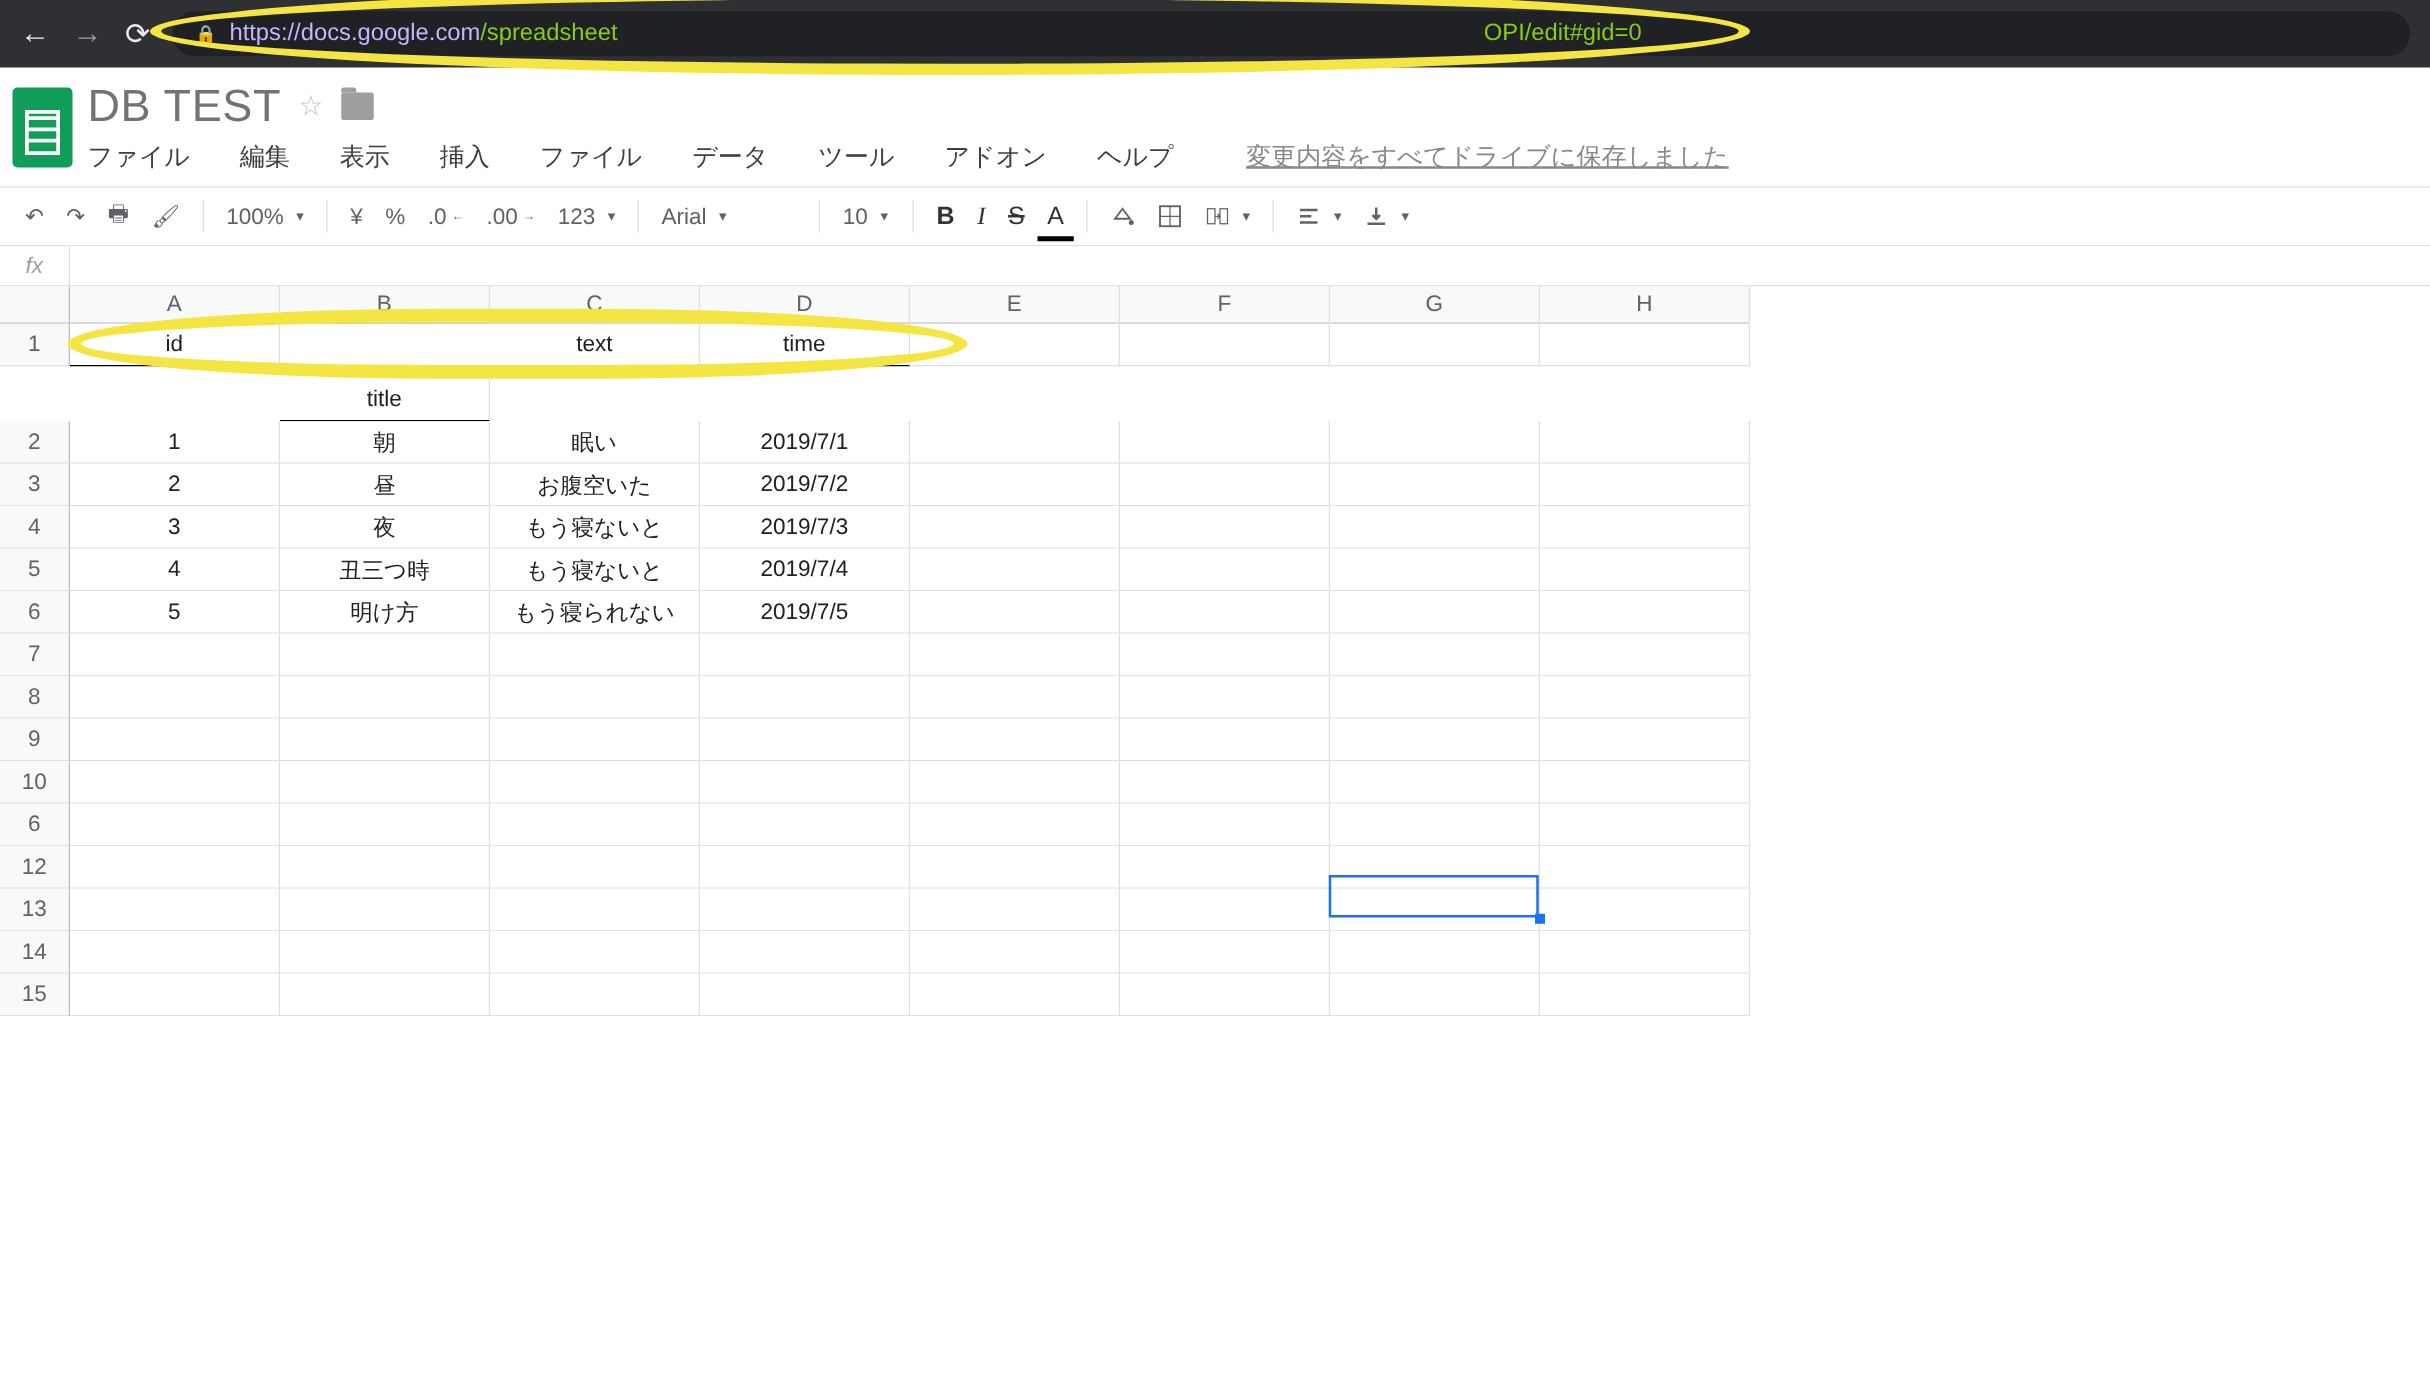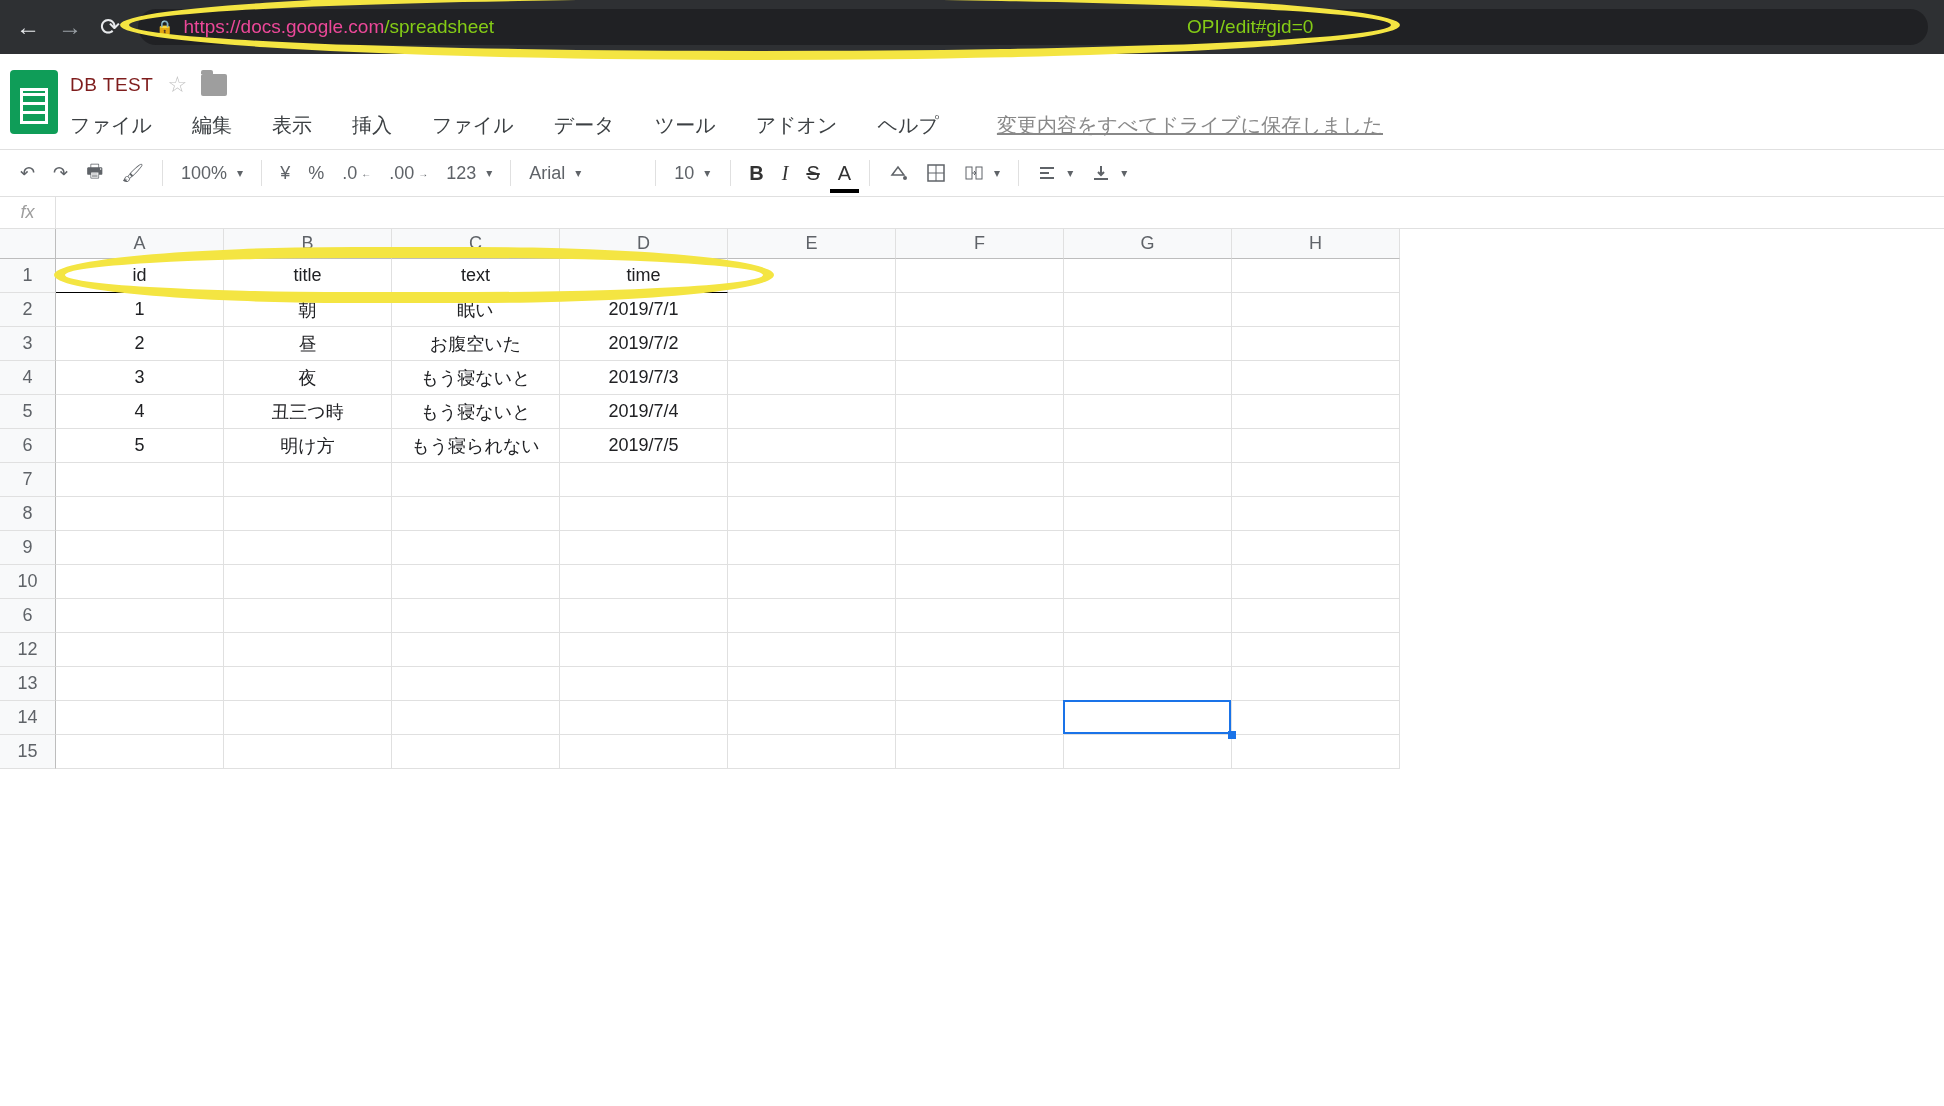--- a/index.html
+++ b/index.html
@@ -26,21 +26,21 @@
     display: flex;
     align-items: center;
     padding: 0 18px;
     color: #e8eaed;
     font-size: 19px;
     position: relative;
     overflow: hidden;
   }
   .lock-icon { font-size: 14px; margin-right: 10px; color: #e8eaed; }
   .url-text { white-space: nowrap; overflow: hidden; }
-  .url-host { color: #ec4899; }
+  .url-host { color: #c4b5fd; }
   .url-path { color: #84cc16; }
 
   
   .hl-ellipse {
     position: absolute;
     border: 10px solid #f4e542;
     border-radius: 50%;
     pointer-events: none;
     z-index: 5;
   }
@@ -69,21 +69,21 @@
   }
   .sheets-logo::after {
     content: "";
     position: absolute;
     left: 10px; right: 10px; top: 50%;
     height: 3px; background: #fff;
     box-shadow: 0 -9px 0 #fff, 0 9px 0 #fff;
   }
   .title-block { flex: 1; }
   .title-row { display: flex; align-items: center; gap: 14px; height: 42px;}
-  .doc-title { font-size: 19px; color: #7f1d1d; letter-spacing: 0.5px; }
+  .doc-title { font-size: 36px; color: #737373; letter-spacing: 0.5px; }
   .star-icon { font-size: 22px; color: #c0c0c0; cursor: pointer; }
   .folder-icon { width: 26px; height: 22px; background: #9e9e9e; border-radius: 2px; position: relative; cursor: pointer;}
   .folder-icon::before { content:""; position:absolute; top:-4px; left:0; width:12px; height:4px; background:#9e9e9e; border-radius:2px 2px 0 0;}
 
   .menu-bar { display: flex; align-items: center; gap: 40px; margin-top: 6px; font-size: 20px; color: #3c4043; }
   .menu-item { cursor: pointer; white-space: nowrap; }
   .save-status { color: #888; text-decoration: underline; font-size: 20px; margin-left: 18px; white-space: nowrap;}
 
   
   .toolbar {
@@ -262,21 +262,21 @@
         <div class="col-hdr">A</div>
         <div class="col-hdr">B</div>
         <div class="col-hdr">C</div>
         <div class="col-hdr">D</div>
         <div class="col-hdr">E</div>
         <div class="col-hdr">F</div>
         <div class="col-hdr">G</div>
         <div class="col-hdr">H</div>
         <div class="row-hdr">1</div>
         <div class="cell hdr-row" style="border-bottom: 1px solid rgb(0, 0, 0); font-weight: 400;">id</div>
-        <div class="cell hdr-row" style="border-bottom: 1px solid rgb(0, 0, 0); font-weight: 400;">title</div>
+        <div class="cell hdr-row" style="border-bottom: 1px solid rgb(0, 0, 0); font-weight: 400; margin-top: 44px;">title</div>
         <div class="cell hdr-row" style="border-bottom: 1px solid rgb(0, 0, 0); font-weight: 400;">text</div>
         <div class="cell hdr-row" style="border-bottom: 1px solid rgb(0, 0, 0); font-weight: 400;">time</div>
         <div class="cell hdr-row"></div>
         <div class="cell hdr-row"></div>
         <div class="cell hdr-row"></div>
         <div class="cell hdr-row"></div>
         <div class="row-hdr">2</div>
         <div class="cell">1</div>
         <div class="cell">朝</div>
         <div class="cell">眠い</div>

